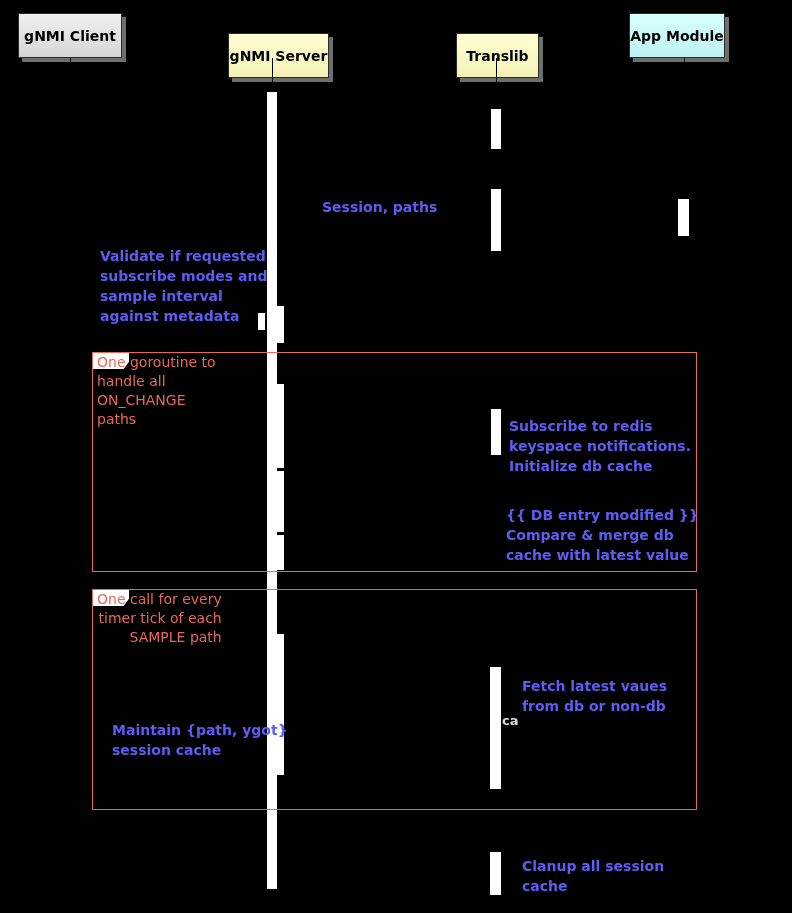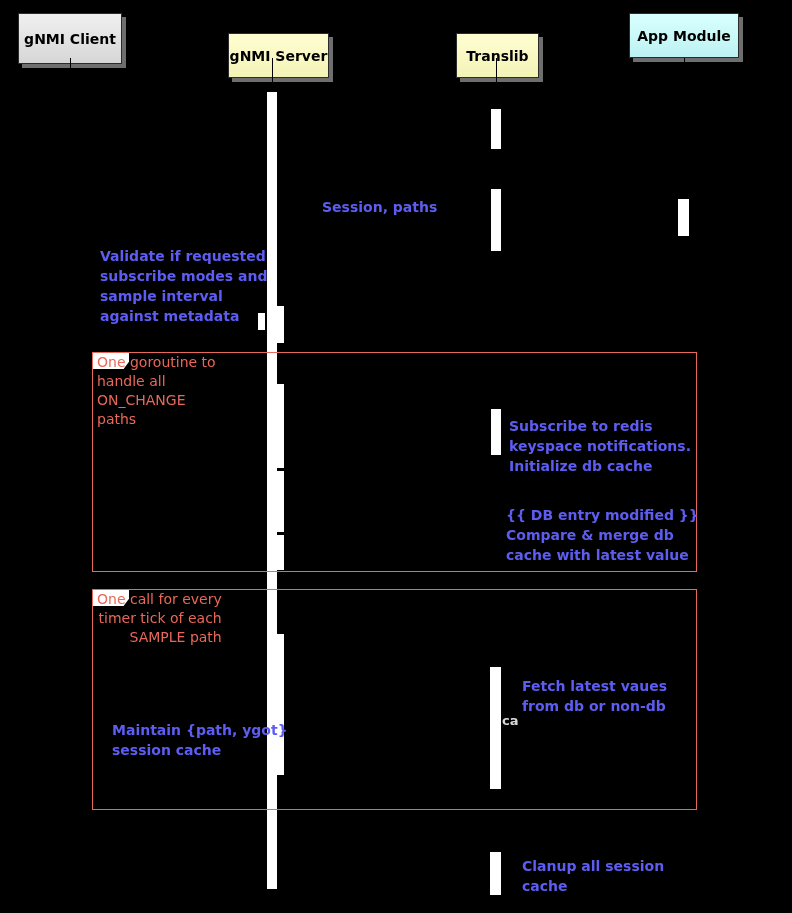--- a/index.html
+++ b/index.html
@@ -38,30 +38,30 @@
   }
   .ghost-text{
     position:absolute;color:#d8d8d8;font-size:13px;font-weight:bold;
   }
 </style>
 </head>
 <body>
 
 <div>
 
-  <div class="participant p-gray" style="left:18px;top:13px;width:104px;height:51px;">
+  <div class="participant p-gray" style="left:18px;top:13px;width:104px;height:45px;">
     <span>gNMI Client</span>
   </div>
   <div class="participant p-yellow" style="left:228px;top:13px;width:101px;height:45px;">
     <span>gNMI Server</span>
   </div>
   <div class="participant p-yellow" style="left:456px;top:13px;width:83px;height:45px;">
     <span>Translib</span>
   </div>
-  <div class="participant p-cyan" style="left:629px;top:13px;width:110px;height:45px;">
+  <div class="participant p-cyan" style="left:629px;top:13px;width:96px;height:45px;">
     <span>App Module</span>
   </div>
 
   <div class="lifeline" style="left:70px;top:58px;height:840px;"></div>
   <div class="lifeline" style="left:272px;top:58px;height:840px;"></div>
   <div class="lifeline" style="left:496px;top:58px;height:840px;"></div>
   <div class="lifeline" style="left:684px;top:58px;height:840px;"></div>
 
   <div class="bar" style="left:267px;top:92px;width:10px;height:797px;"></div>
   <div class="bar" style="left:274px;top:306px;width:10px;height:37px;"></div>

